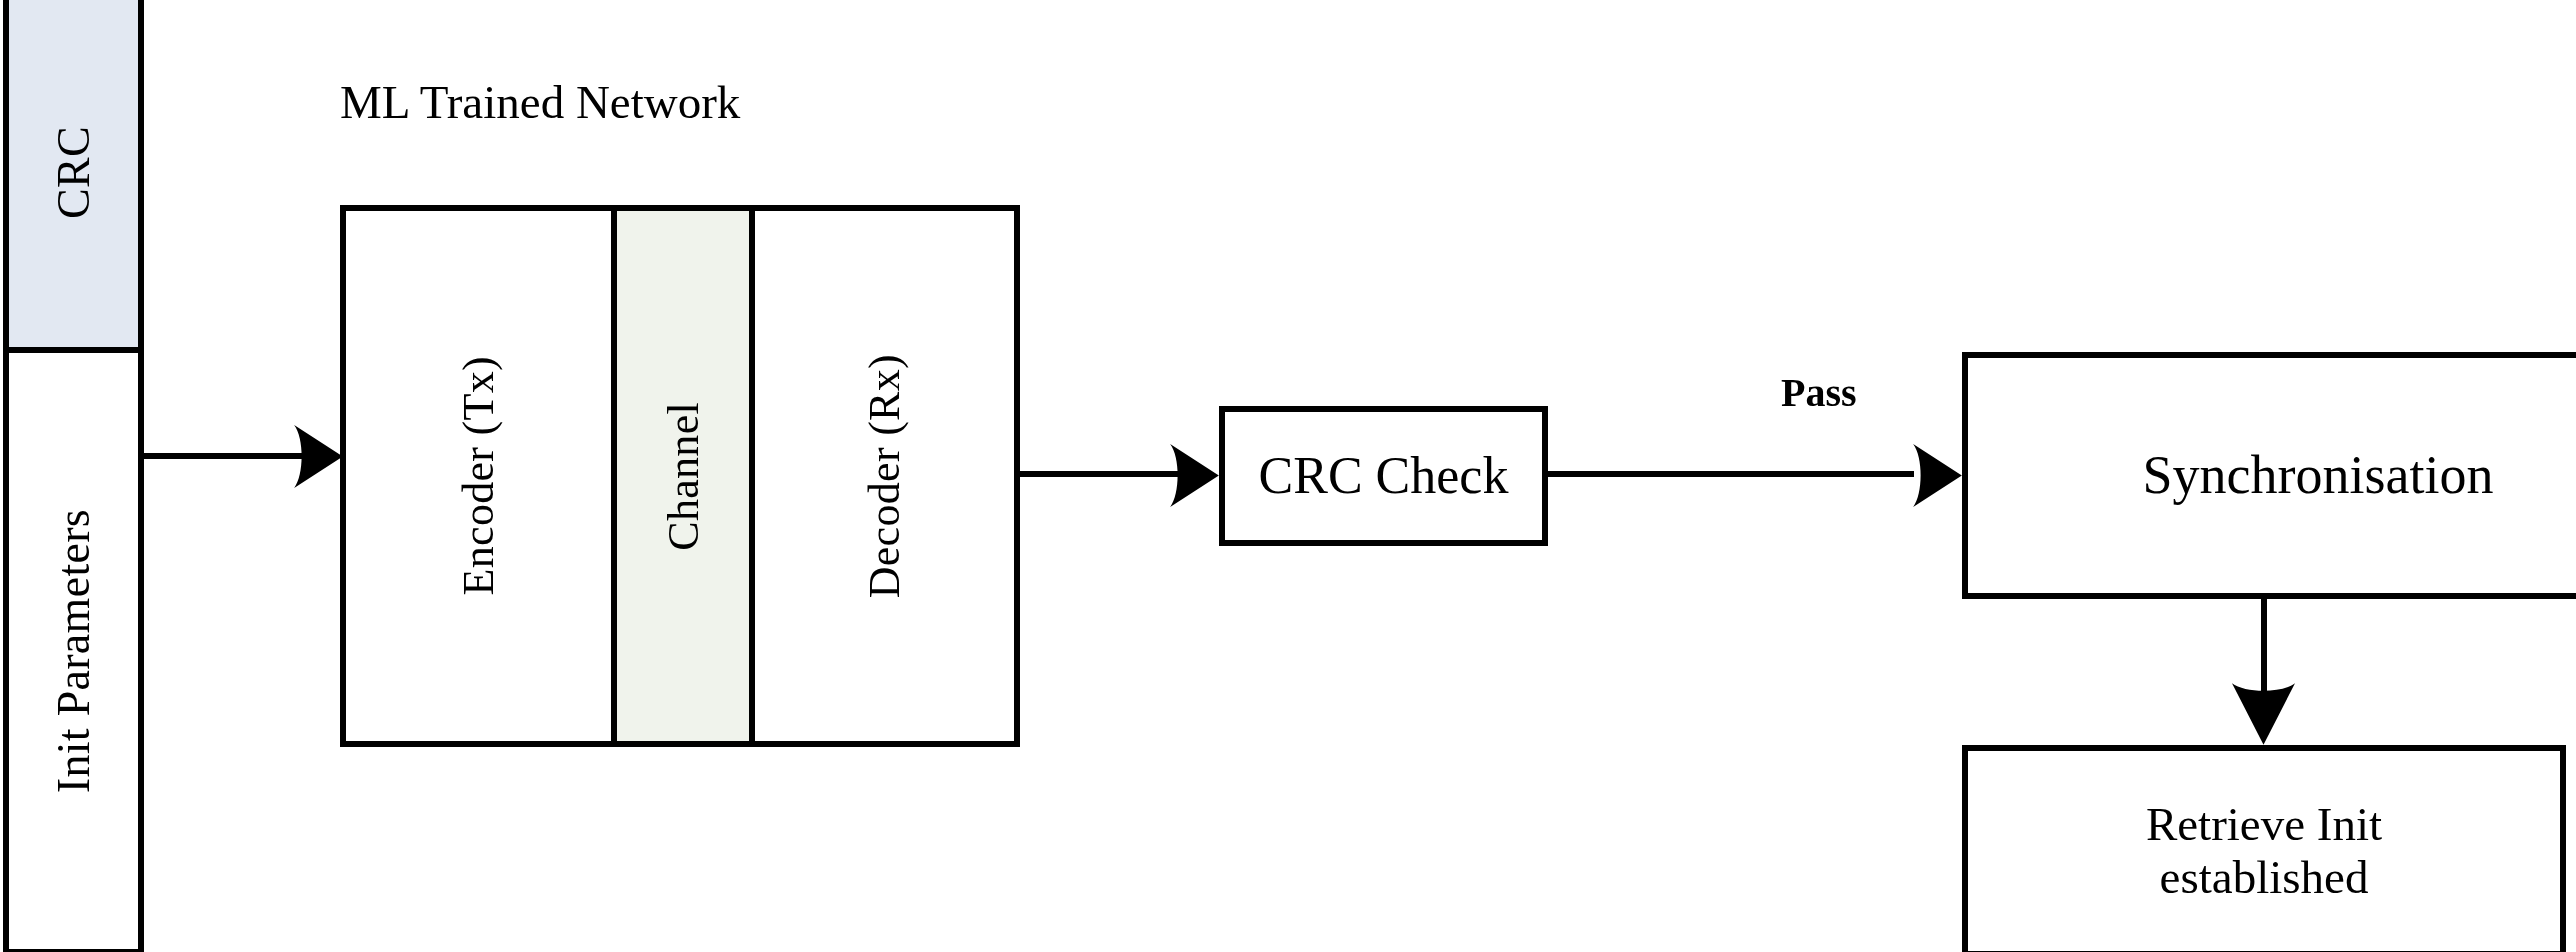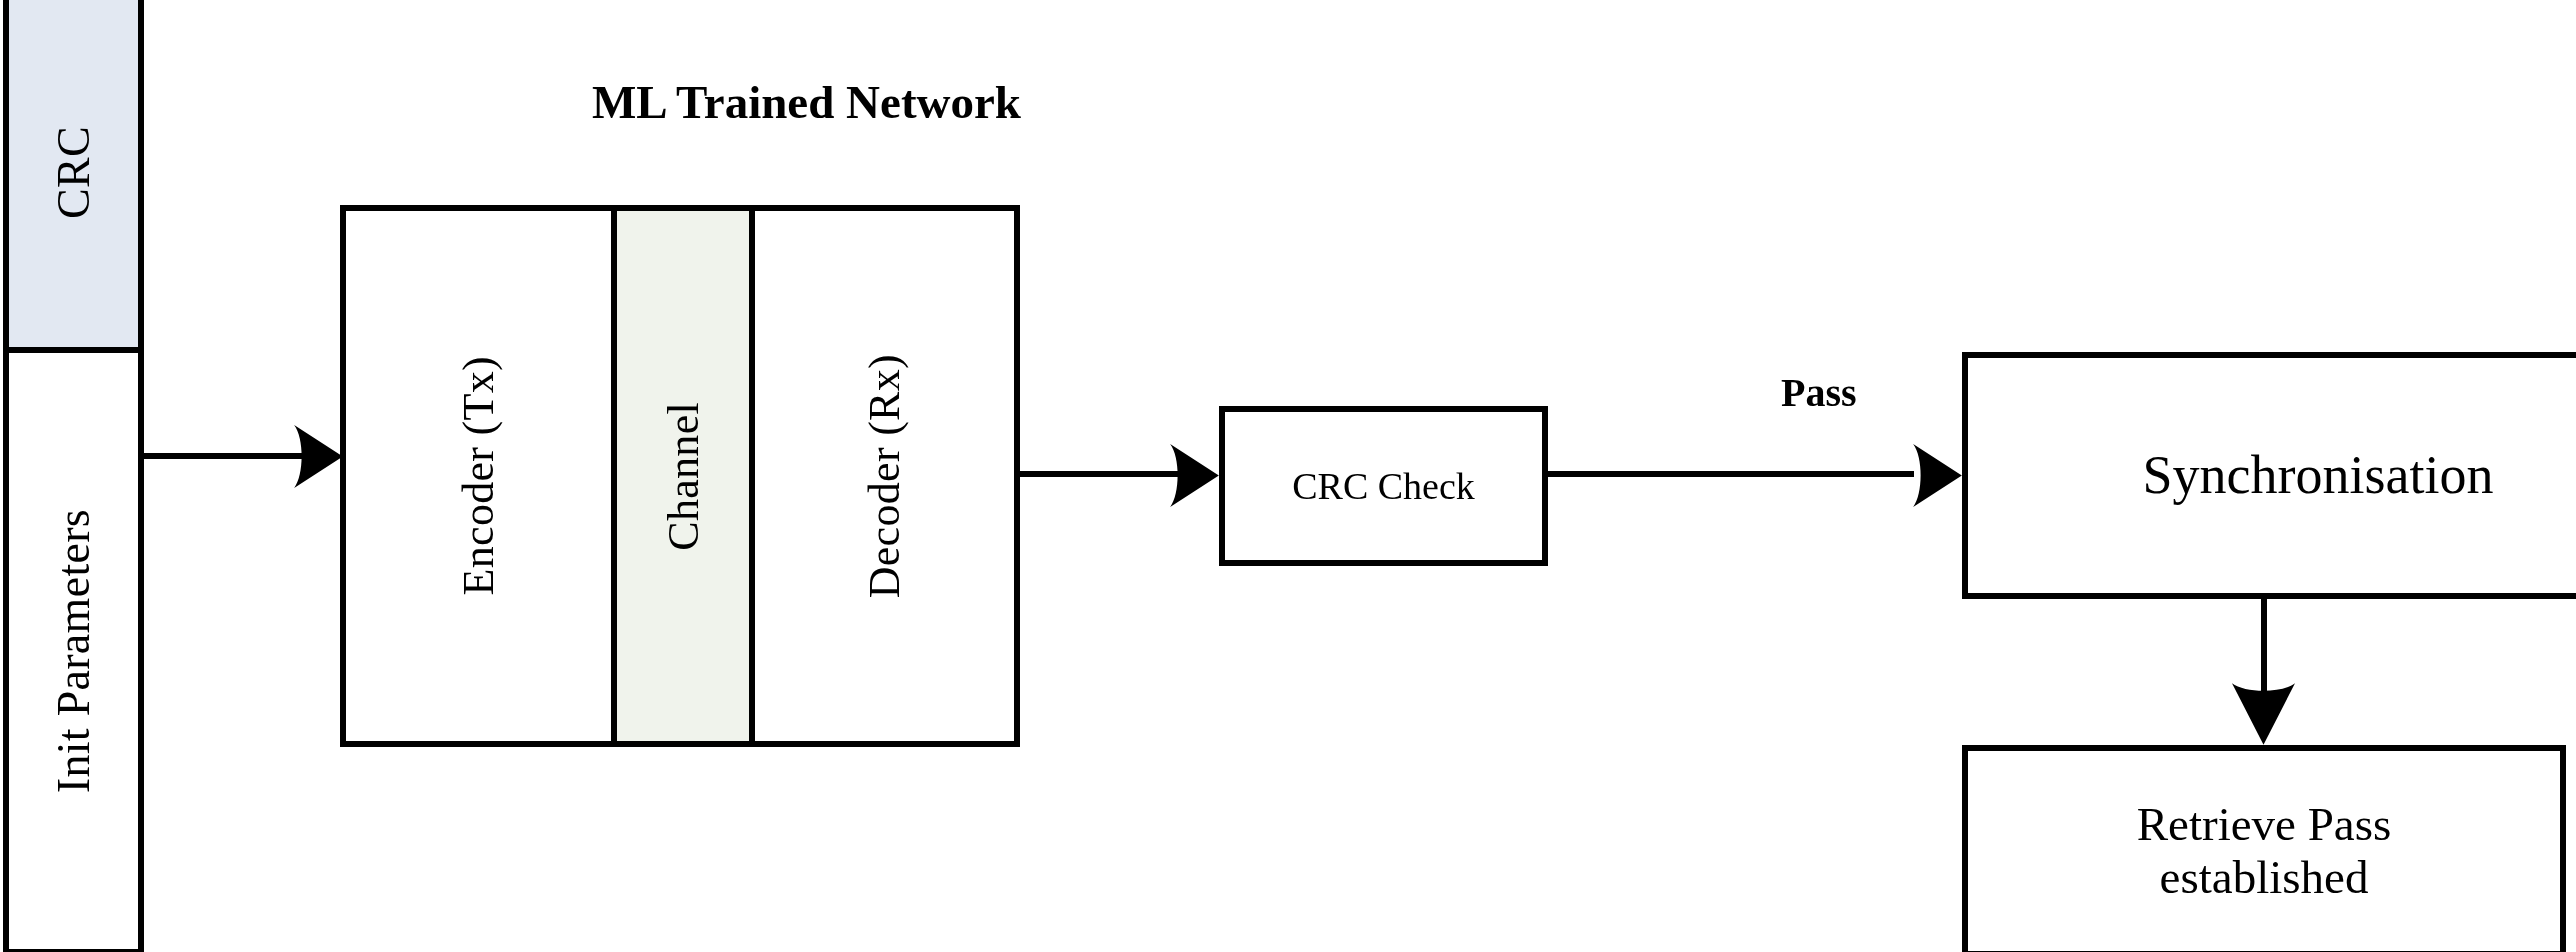--- a/index.html
+++ b/index.html
@@ -68,24 +68,23 @@
     font-size: 46px;
     letter-spacing: 0.3px;
   }
 
   
   #ml-title {
     position: absolute;
     left: 340px;
     top: 75px;
     width: 681px;
-    text-align: right;
+    text-align: left;
     font-size: 47px;
     white-space: nowrap;
-    font-weight: bold;
   }
   #ml-box {
     position: absolute;
     left: 340px;
     top: 205px;
     width: 680px;
     height: 542px;
     box-sizing: border-box;
     border: 6.4px solid #000000;
     background: #ffffff;
@@ -102,22 +101,22 @@
   #ml-col-encoder { flex: 0 0 265px; border-right: 6.4px solid #000000; }
   #ml-col-channel { flex: 0 0 132px; border-right: 6.4px solid #000000; background: #f0f3ec; }
   #ml-col-decoder { flex: 1 1 auto; }
   .ml-col .vtext { font-size: 44px; }
 
   
   #crc-check-box {
     left: 1219px;
     top: 406px;
     width: 329px;
-    height: 160px;
-    font-size: 38px;
+    height: 140px;
+    font-size: 52px;
   }
 
   
   #sync-box {
     left: 1962px;
     top: 352px;
     width: 712px;
     height: 247px;
     font-size: 54px;
     padding: 0 8px;
@@ -219,19 +218,19 @@
 
   <div class="vline" style="left:2261px; top:598px; width:6.4px; height:104px;"></div>
   <div class="arrowhead" style="left:2232px; top:683px; width:63px; height:62px;">
     <svg width="63" height="62" viewBox="0 0 88 86">
       <path d="M 44 86 L 0 0 C 18 14 70 14 88 0 Z" fill="#000000"></path>
     </svg>
   </div>
 
   <div class="box" id="retrieve-box">
     <span>
-      <span>Retrieve Pass</span><br>
+      <span>Retrieve Init</span><br>
       <span>established</span>
     </span>
   </div>
 
 </div>
 
 
 </body></html>

